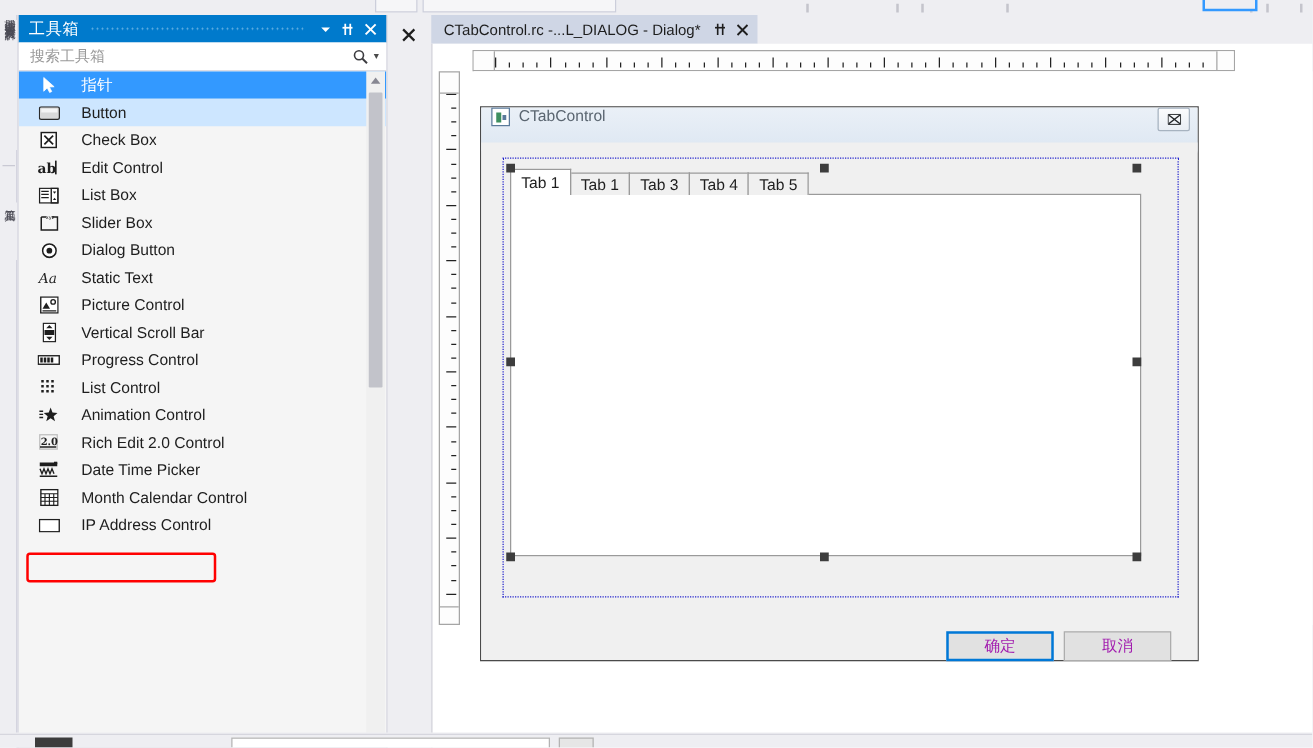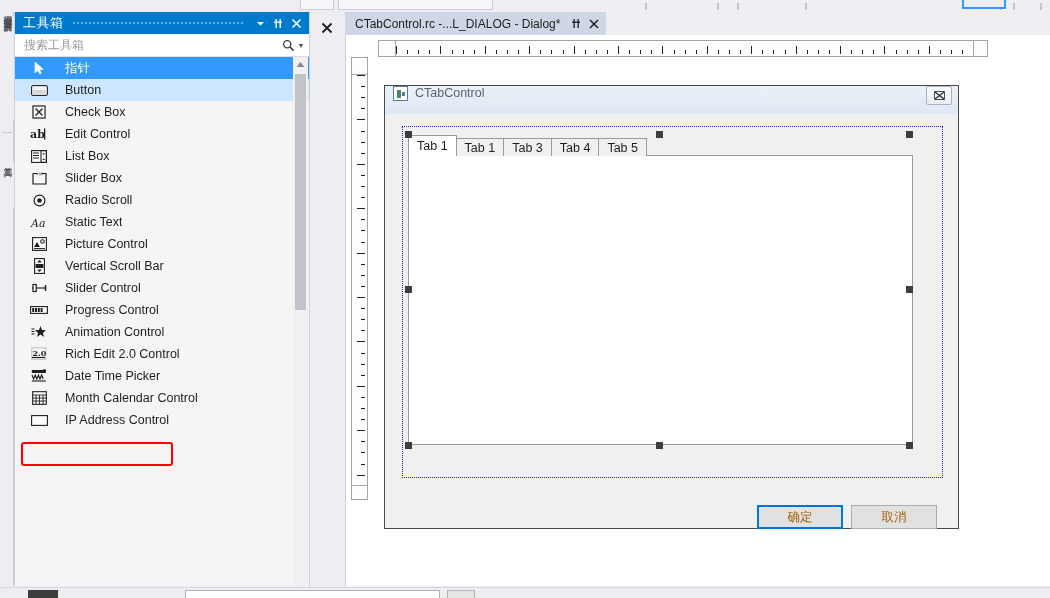--- a/index.html
+++ b/index.html
@@ -226,21 +226,21 @@
     position: relative; z-index: 3; margin-left: 0;
   }
   .tabctl-pane {
     position: absolute; left: 0; top: 20px; right: 0; bottom: 0;
     background: #ffffff; border: 1px solid #9a9a9a;
   }
 
   
   .dlg-btn {
     position: absolute; height: 24px; width: 86px;
-    font-size: 12.5px; color: #a16207; display: flex; align-items: center; justify-content: center;
+    font-size: 12.5px; color: #a21caf; display: flex; align-items: center; justify-content: center;
     background: #e1e1e1; border: 1px solid #adadad;
   }
   .dlg-btn.default { border: 2px solid #0078d7; background: #e1e1e1; }
 
   
   .bottom-strip {
     position: absolute; left: 0; bottom: 0; width: 1050px; height: 12px;
     background: #eeeef2; overflow: hidden;
   }
   .bs-dark { position: absolute; left: 28px; bottom: -6px; width: 30px; height: 14px; background: #3c3c3c; }
@@ -375,21 +375,21 @@
           <span class="lbl">Slider Box</span>
         </div>
 
         <div class="tbx-item">
           <span class="ico">
             <svg width="13" height="13" viewBox="0 0 13 13">
                 <circle cx="6.5" cy="6.5" r="5.4" fill="#fff" stroke="#1e1e1e" stroke-width="1.2"></circle>
                 <circle cx="6.5" cy="6.5" r="2.3" fill="#1e1e1e"></circle>
               </svg>
           </span>
-          <span class="lbl">Radio Scroll</span>
+          <span class="lbl">Dialog Button</span>
         </div>
 
         <div class="tbx-item">
           <span class="ico">
             <svg width="18" height="14" viewBox="0 0 18 14">
                 <text x="1" y="11.5" font-family="DejaVu Serif, serif" font-style="italic" font-size="11" fill="#1e1e1e">Aa</text>
               </svg>
           </span>
           <span class="lbl">Static Text</span>
         </div>
@@ -412,46 +412,54 @@
             <svg width="11" height="16" viewBox="0 0 11 16">
                 <rect x="0.6" y="0.6" width="9.8" height="14.8" fill="#fff" stroke="#1e1e1e" stroke-width="1.1"></rect>
                 <path d="M5.5 2 L3 4.6 L8 4.6 Z" fill="#1e1e1e"></path>
                 <path d="M5.5 14 L3 11.4 L8 11.4 Z" fill="#1e1e1e"></path>
                 <rect x="1.6" y="6" width="7.8" height="4" fill="#1e1e1e"></rect>
               </svg>
           </span>
           <span class="lbl">Vertical Scroll Bar</span>
         </div>
 
-        <div class="tbx-item">
-          <span class="ico">
-            <svg width="17" height="12" viewBox="0 0 17 12">
-                <path d="M1 6 h14" stroke="#1e1e1e" stroke-width="1.2"></path>
-                <rect x="2" y="2.5" width="3.2" height="7" fill="#fff" stroke="#1e1e1e" stroke-width="1.2"></rect>
-                <path d="M14.5 3 L14.5 9" stroke="#1e1e1e" stroke-width="1.4"></path>
-              </svg>
-          </span>
-          <span class="lbl">Slider Control</span>
-        </div>
 
 
         <div class="tbx-item">
           <span class="ico">
             <svg width="18" height="10" viewBox="0 0 18 10">
                 <rect x="0.6" y="1.6" width="16.8" height="6.8" fill="#fff" stroke="#1e1e1e" stroke-width="1.1"></rect>
                 <rect x="2.2" y="3" width="2" height="4" fill="#1e1e1e"></rect>
                 <rect x="5" y="3" width="2" height="4" fill="#1e1e1e"></rect>
                 <rect x="7.8" y="3" width="2" height="4" fill="#1e1e1e"></rect>
                 <rect x="10.6" y="3" width="2" height="4" fill="#1e1e1e"></rect>
               </svg>
           </span>
           <span class="lbl">Progress Control</span>
         </div>
 
 
+        <div class="tbx-item">
+          <span class="ico">
+            <svg width="14" height="14" viewBox="0 0 14 14">
+              <g fill="#1e1e1e">
+                <rect x="1" y="1" width="2" height="2"></rect>
+                  <rect x="5" y="1" width="2" height="2"></rect>
+                  <rect x="9" y="1" width="2" height="2"></rect>
+                <rect x="1" y="5" width="2" height="2"></rect>
+                  <rect x="5" y="5" width="2" height="2"></rect>
+                  <rect x="9" y="5" width="2" height="2"></rect>
+                <rect x="1" y="9" width="2" height="2"></rect>
+                  <rect x="5" y="9" width="2" height="2"></rect>
+                  <rect x="9" y="9" width="2" height="2"></rect>
+              </g>
+            </svg>
+          </span>
+          <span class="lbl">List Control</span>
+        </div>
 
 
 
         <div class="tbx-item">
           <span class="ico">
             <svg width="16" height="14" viewBox="0 0 16 14">
                 <path d="M0.5 4 h3 M0.5 6.5 h3 M0.5 9 h3" stroke="#1e1e1e" stroke-width="1.1"></path>
                 <path d="M9.5 1 L11 5 L15 5.3 L11.9 7.9 L13 12 L9.5 9.6 L6 12 L7.1 7.9 L4 5.3 L8 5 Z" fill="#1e1e1e"></path>
               </svg>
           </span>

